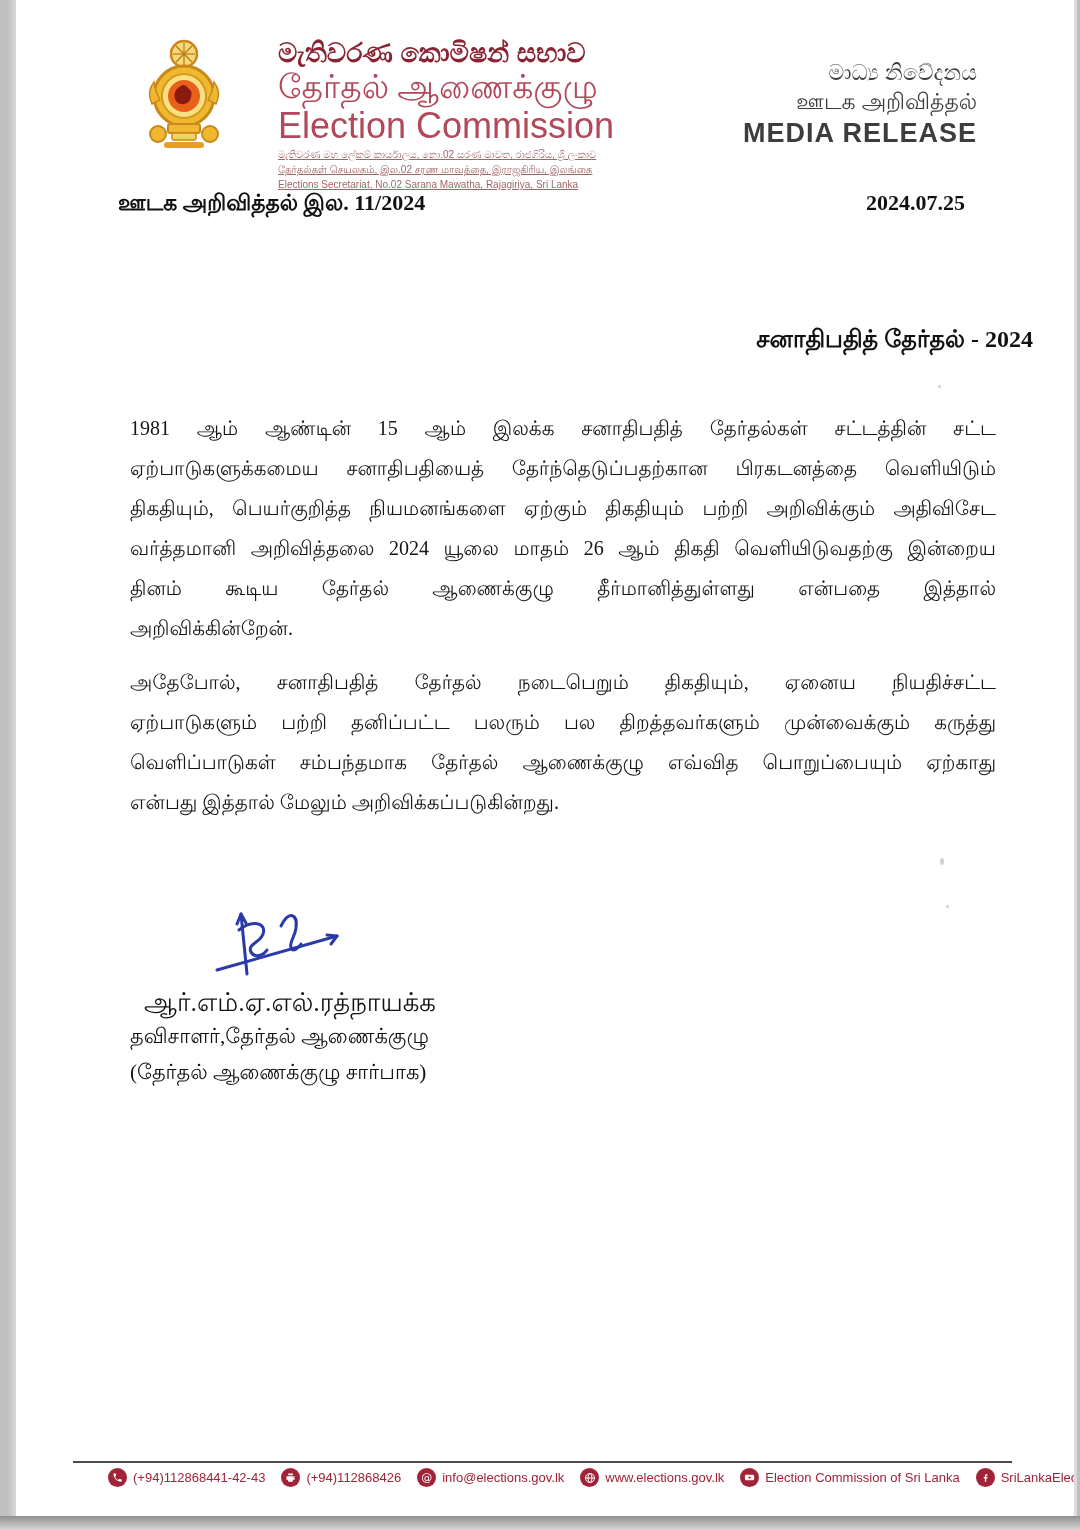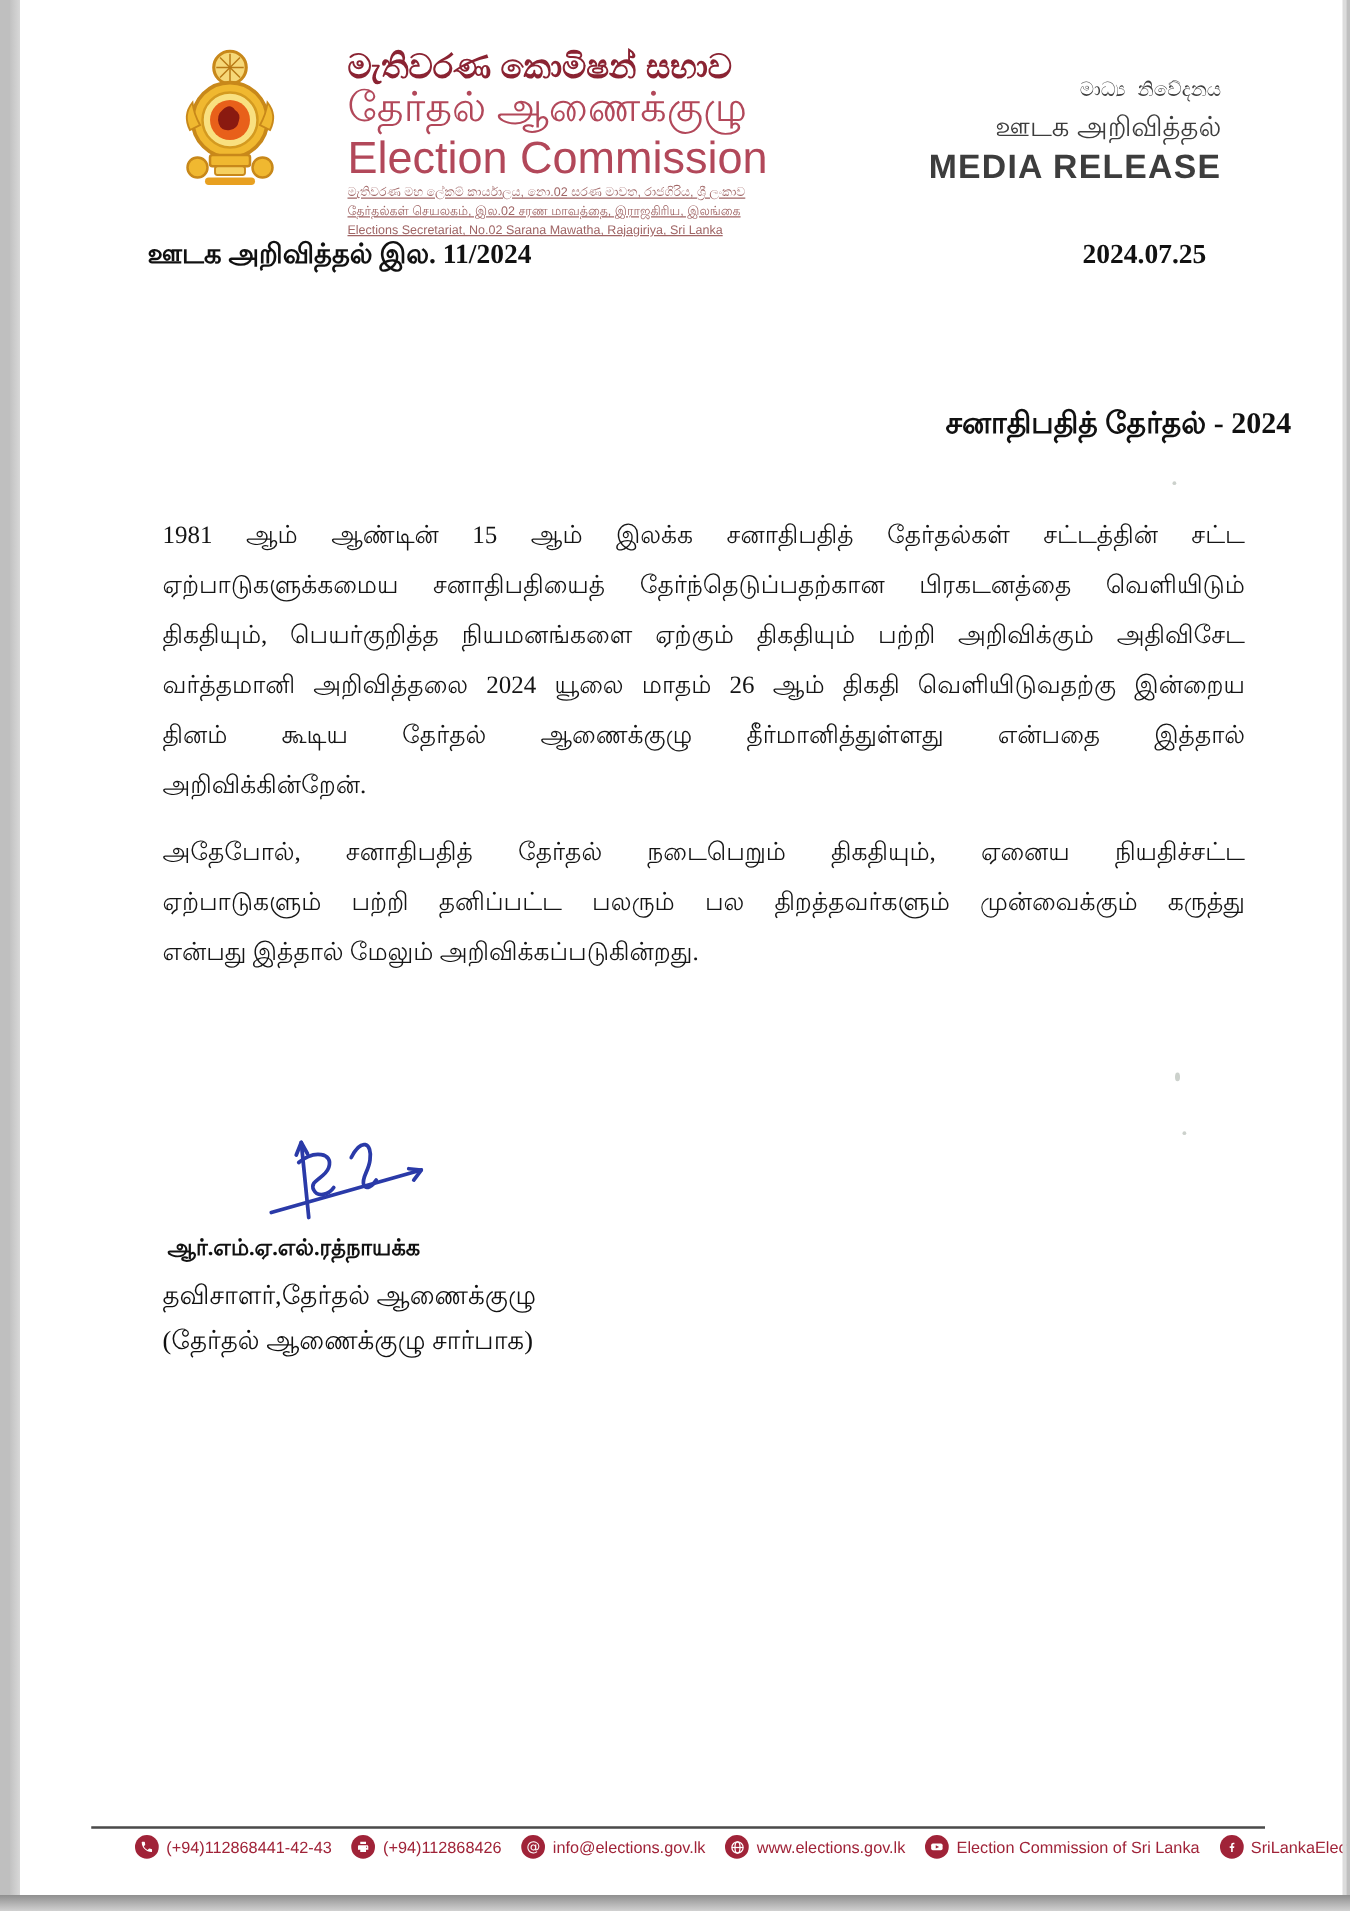--- a/index.html
+++ b/index.html
@@ -19,41 +19,41 @@
 
   
   .header{position:absolute;left:122px;top:38px;right:100px;display:flex;gap:28px;}
   .logo{width:108px;height:122px;position:relative;flex:0 0 auto;}
   .org-block{margin-left:12px;}
   .org-si{color:#8a2332;font-weight:bold;font-size:27px;line-height:30px;font-family:"Liberation Sans",sans-serif;}
   .org-ta{color:#b2485a;font-size:33px;line-height:38px;}
   .org-en{color:#b2485a;font-size:36px;line-height:40px;font-family:"Liberation Sans",sans-serif;font-weight:400;}
   .addr{color:#a06565;font-size:10px;line-height:12px;font-family:"Liberation Sans",sans-serif;margin-top:3px;text-decoration:underline;}
   .media-block{margin-left:auto;text-align:right;color:#3d3d3d;font-family:"Liberation Sans",sans-serif;padding-top:20px;}
-  .mr-si{font-size:16px;line-height:30px;font-family:Liberation Mono, monospace;}
+  .mr-si{font-size:22px;line-height:30px;}
   .mr-ta{font-size:22px;line-height:28px;}
   .mr-en{font-size:27px;line-height:34px;letter-spacing:1px;font-weight:bold;}
 
   
   .ref-row{position:absolute;left:110px;right:112px;top:190px;display:flex;justify-content:space-between;font-weight:bold;font-size:22px;color:#111;}
 
   
   .doc-title{position:absolute;left:0;right:44px;top:326px;text-align:right;font-weight:bold;font-size:24px;color:#111;}
 
   
   .para{position:absolute;left:122px;width:866px;font-size:20px;color:#151515;}
   .para1{top:408px;}
   .para2{top:662px;}
   .pline{display:block;height:40px;line-height:40px;text-align:justify;text-align-last:justify;white-space:normal;}
   .pline.last{text-align:left;text-align-last:left;}
 
   
   .sig-area{position:absolute;left:122px;top:900px;}
   .sig-img{position:absolute;left:85px;top:0;}
-  .sig-name{position:absolute;left:4px;top:88px;font-weight:bold;font-size:18px;color:#111;white-space:nowrap;}
+  .sig-name{position:absolute;left:14px;top:88px;font-weight:normal;font-size:26px;color:#111;white-space:nowrap;}
   .sig-line2{position:absolute;left:0;top:124px;font-size:21px;color:#111;white-space:nowrap;}
   .sig-line3{position:absolute;left:0;top:160px;font-size:21px;color:#111;white-space:nowrap;}
 
   
   .footer-rule{position:absolute;left:65px;right:65px;top:1461px;height:2px;background:#4a4a4a;}
   .footer{position:absolute;left:100px;right:60px;top:1468px;display:flex;align-items:center;gap:16px;
     color:#a02338;font-family:"Liberation Sans",sans-serif;font-size:13px;white-space:nowrap;}
   .f-item{display:flex;align-items:center;gap:6px;}
   .f-ic{width:19px;height:19px;border-radius:50%;background:#a02338;color:#fff;display:flex;align-items:center;justify-content:center;font-size:11px;flex:0 0 auto;font-family:"DejaVu Sans",sans-serif;}
   .f-ic svg{display:block;}
@@ -124,20 +124,21 @@
     <span class="pline">ஏற்பாடுகளுக்கமைய சனாதிபதியைத் தேர்ந்தெடுப்பதற்கான பிரகடனத்தை வெளியிடும்</span>
     <span class="pline">திகதியும், பெயர்குறித்த நியமனங்களை ஏற்கும் திகதியும் பற்றி அறிவிக்கும் அதிவிசேட</span>
     <span class="pline">வர்த்தமானி அறிவித்தலை 2024 யூலை மாதம் 26 ஆம் திகதி வெளியிடுவதற்கு இன்றைய</span>
     <span class="pline">தினம் கூடிய தேர்தல் ஆணைக்குழு தீர்மானித்துள்ளது என்பதை இத்தால்</span>
     <span class="pline last">அறிவிக்கின்றேன்.</span>
   </div>
 
   <div class="para para2">
     <span class="pline">அதேபோல், சனாதிபதித் தேர்தல் நடைபெறும் திகதியும், ஏனைய நியதிச்சட்ட</span>
     <span class="pline">ஏற்பாடுகளும் பற்றி தனிப்பட்ட பலரும் பல திறத்தவர்களும் முன்வைக்கும் கருத்து</span>
+    <span class="pline">வெளிப்பாடுகள் சம்பந்தமாக தேர்தல் ஆணைக்குழு எவ்வித பொறுப்பையும் ஏற்காது</span>
     <span class="pline last">என்பது இத்தால் மேலும் அறிவிக்கப்படுகின்றது.</span>
   </div>
 
   <div class="sig-area">
     <svg class="sig-img" width="250" height="85" viewBox="0 0 250 85">
       <g fill="none" stroke="#2a3aa8" stroke-width="3" stroke-linecap="round">
         <path d="M32 74 L26 14"></path>
         <path d="M26 14 l-4 10 M26 14 l5 9"></path>
         <path d="M24 30 c12 -10 28 -8 24 4 c-3 9 -16 10 -12 18 c3 6 12 4 16 -2"></path>
         <path d="M66 26 c8 -16 17 -12 15 2 c-1 9 -7 14 -5 20 c2 4 7 1 10 -4"></path>

